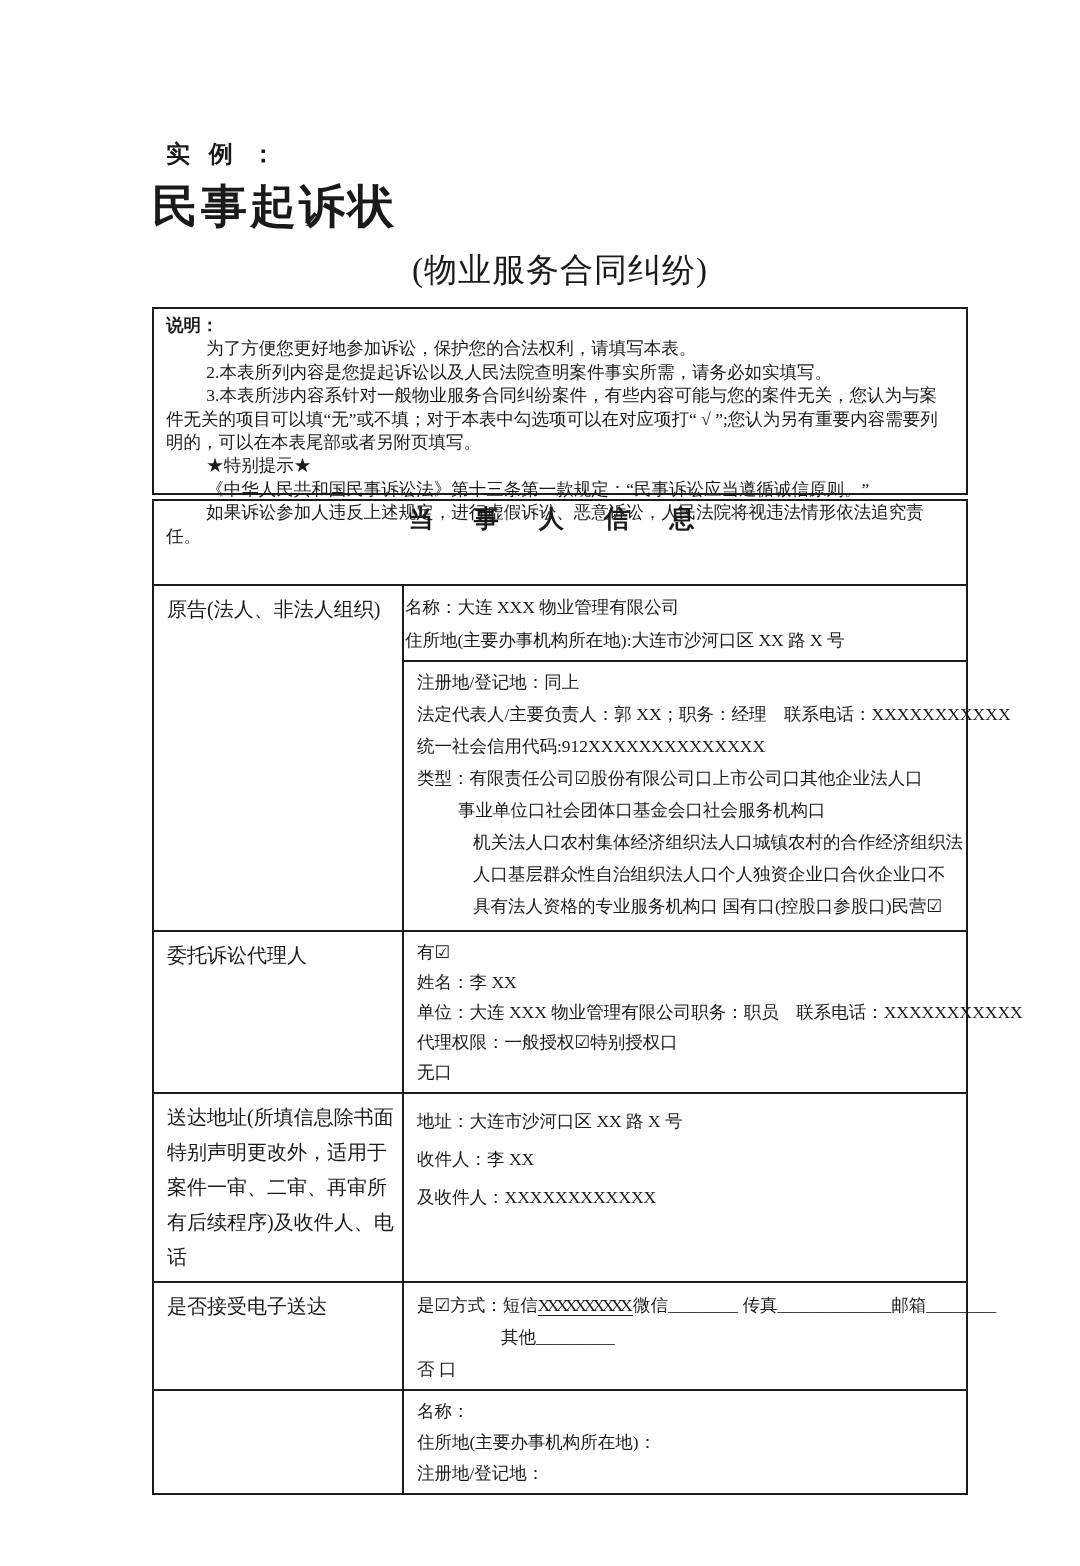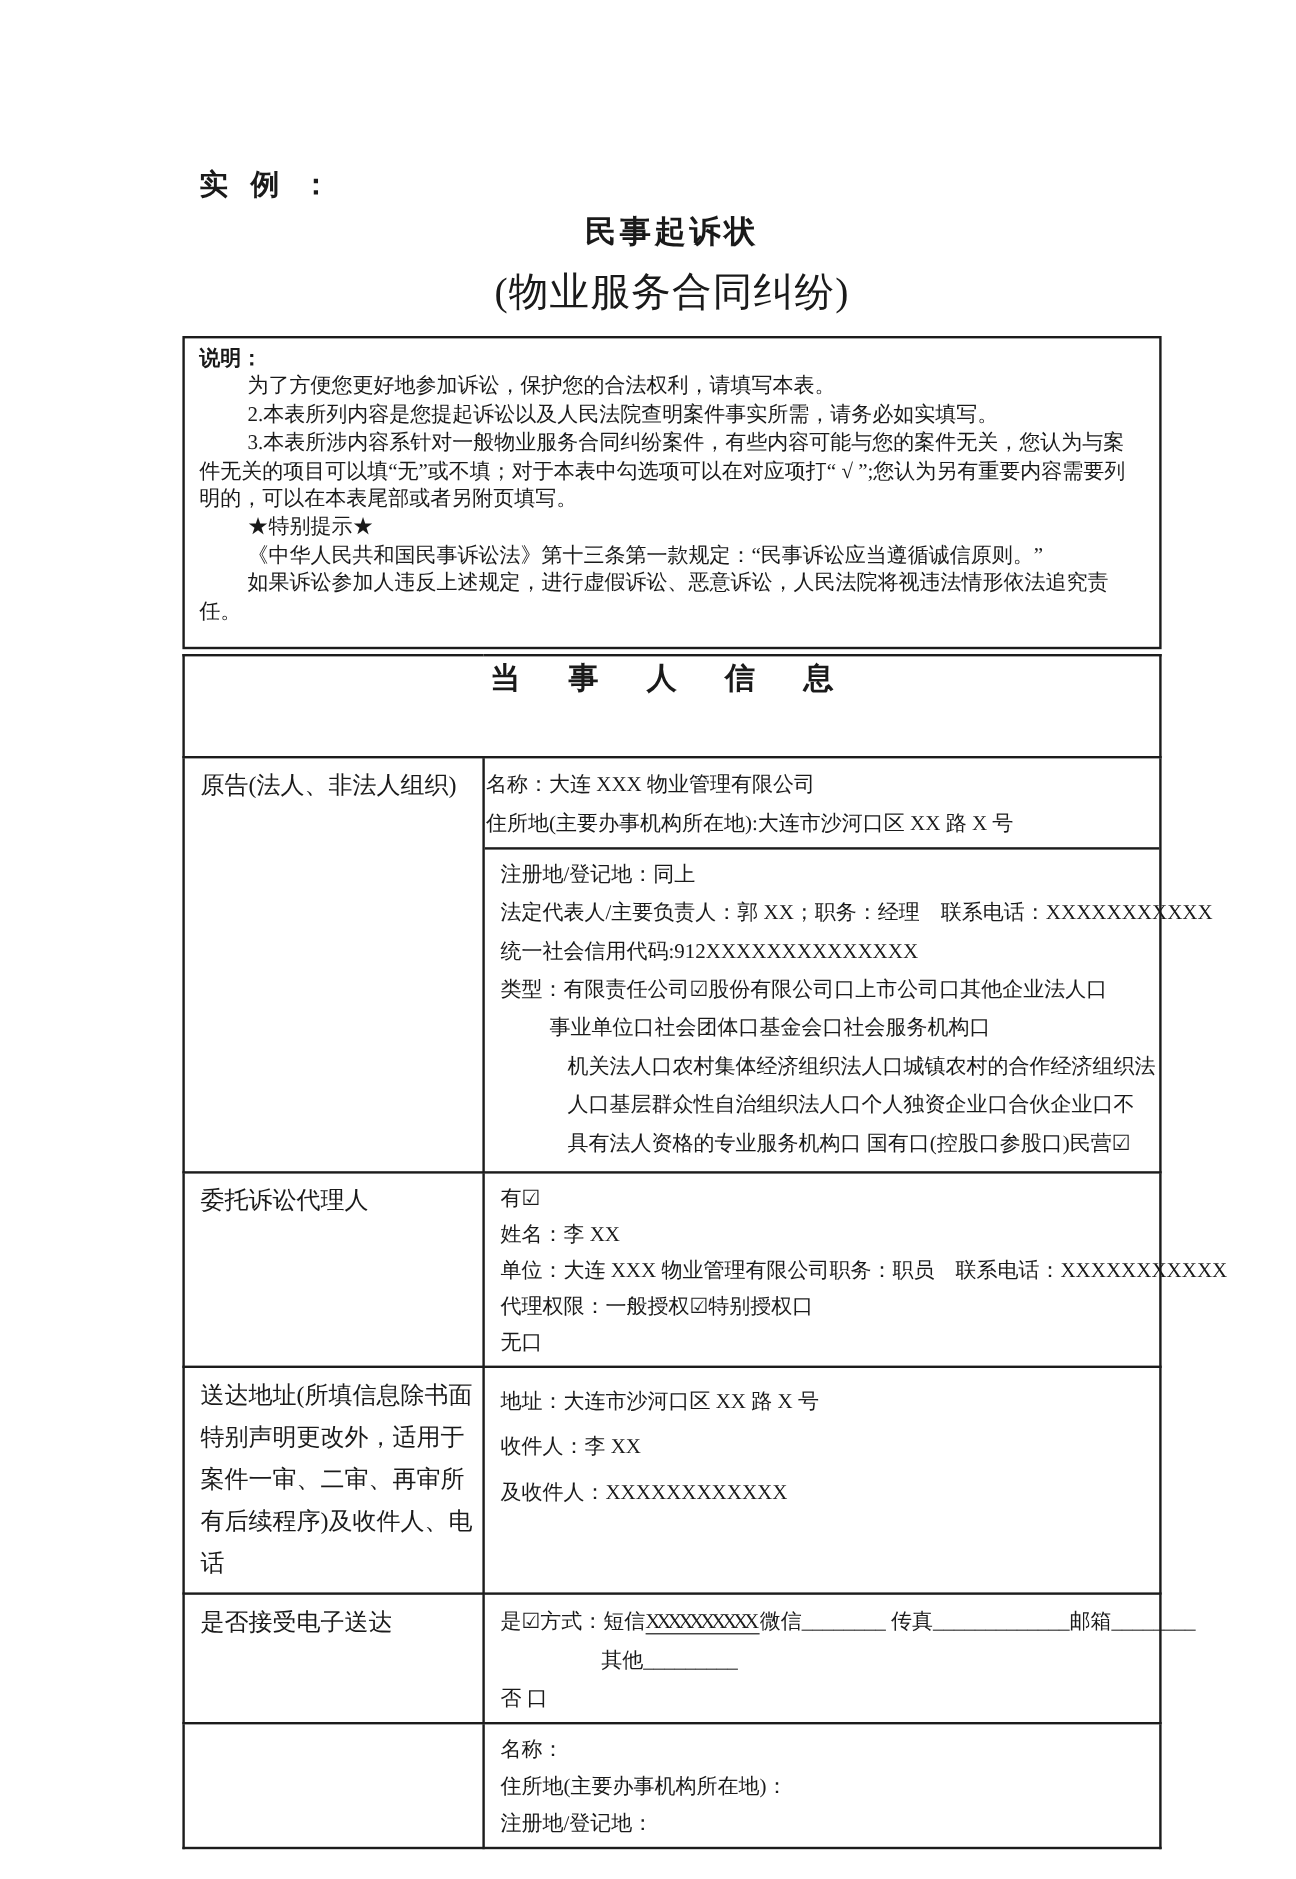--- a/index.html
+++ b/index.html
@@ -8,29 +8,29 @@
     font-family:"Liberation Serif","DejaVu Serif",serif;color:#1a1a1a;
     -webkit-font-smoothing:antialiased;
   }
   .content{position:absolute;left:152px;top:0;width:816px;}
   .example-label{
     margin-top:138px;padding-left:14px;
     font-family:"Liberation Sans","DejaVu Sans",sans-serif;
     font-weight:bold;font-size:24px;letter-spacing:6px;
   }
   .doc-title{
-    text-align:center;font-size:26px;font-weight:bold;
+    text-align:left;font-size:46px;font-weight:bold;
     margin:6px 0 0 0;letter-spacing:3px;
   }
   .doc-subtitle{
     text-align:center;font-size:33px;font-weight:500;
     margin:10px 0 0 0;letter-spacing:1px;
   }
   .notice-box{
-    box-sizing:border-box;margin-top:14px;width:816px;height:261px;
+    box-sizing:border-box;margin-top:14px;width:816px;height:188px;
     border:2px solid #1c1c1c;padding:5px 12px 0 12px;
     font-size:17.5px;line-height:23.4px;
   }
   .notice-box p{margin:0;}
   .notice-heading{font-weight:bold;}
   .indent{text-indent:2.3em;}
   .form-table{
     border-collapse:collapse;table-layout:fixed;width:816px;margin-top:4px;
     font-size:17.5px;
   }

